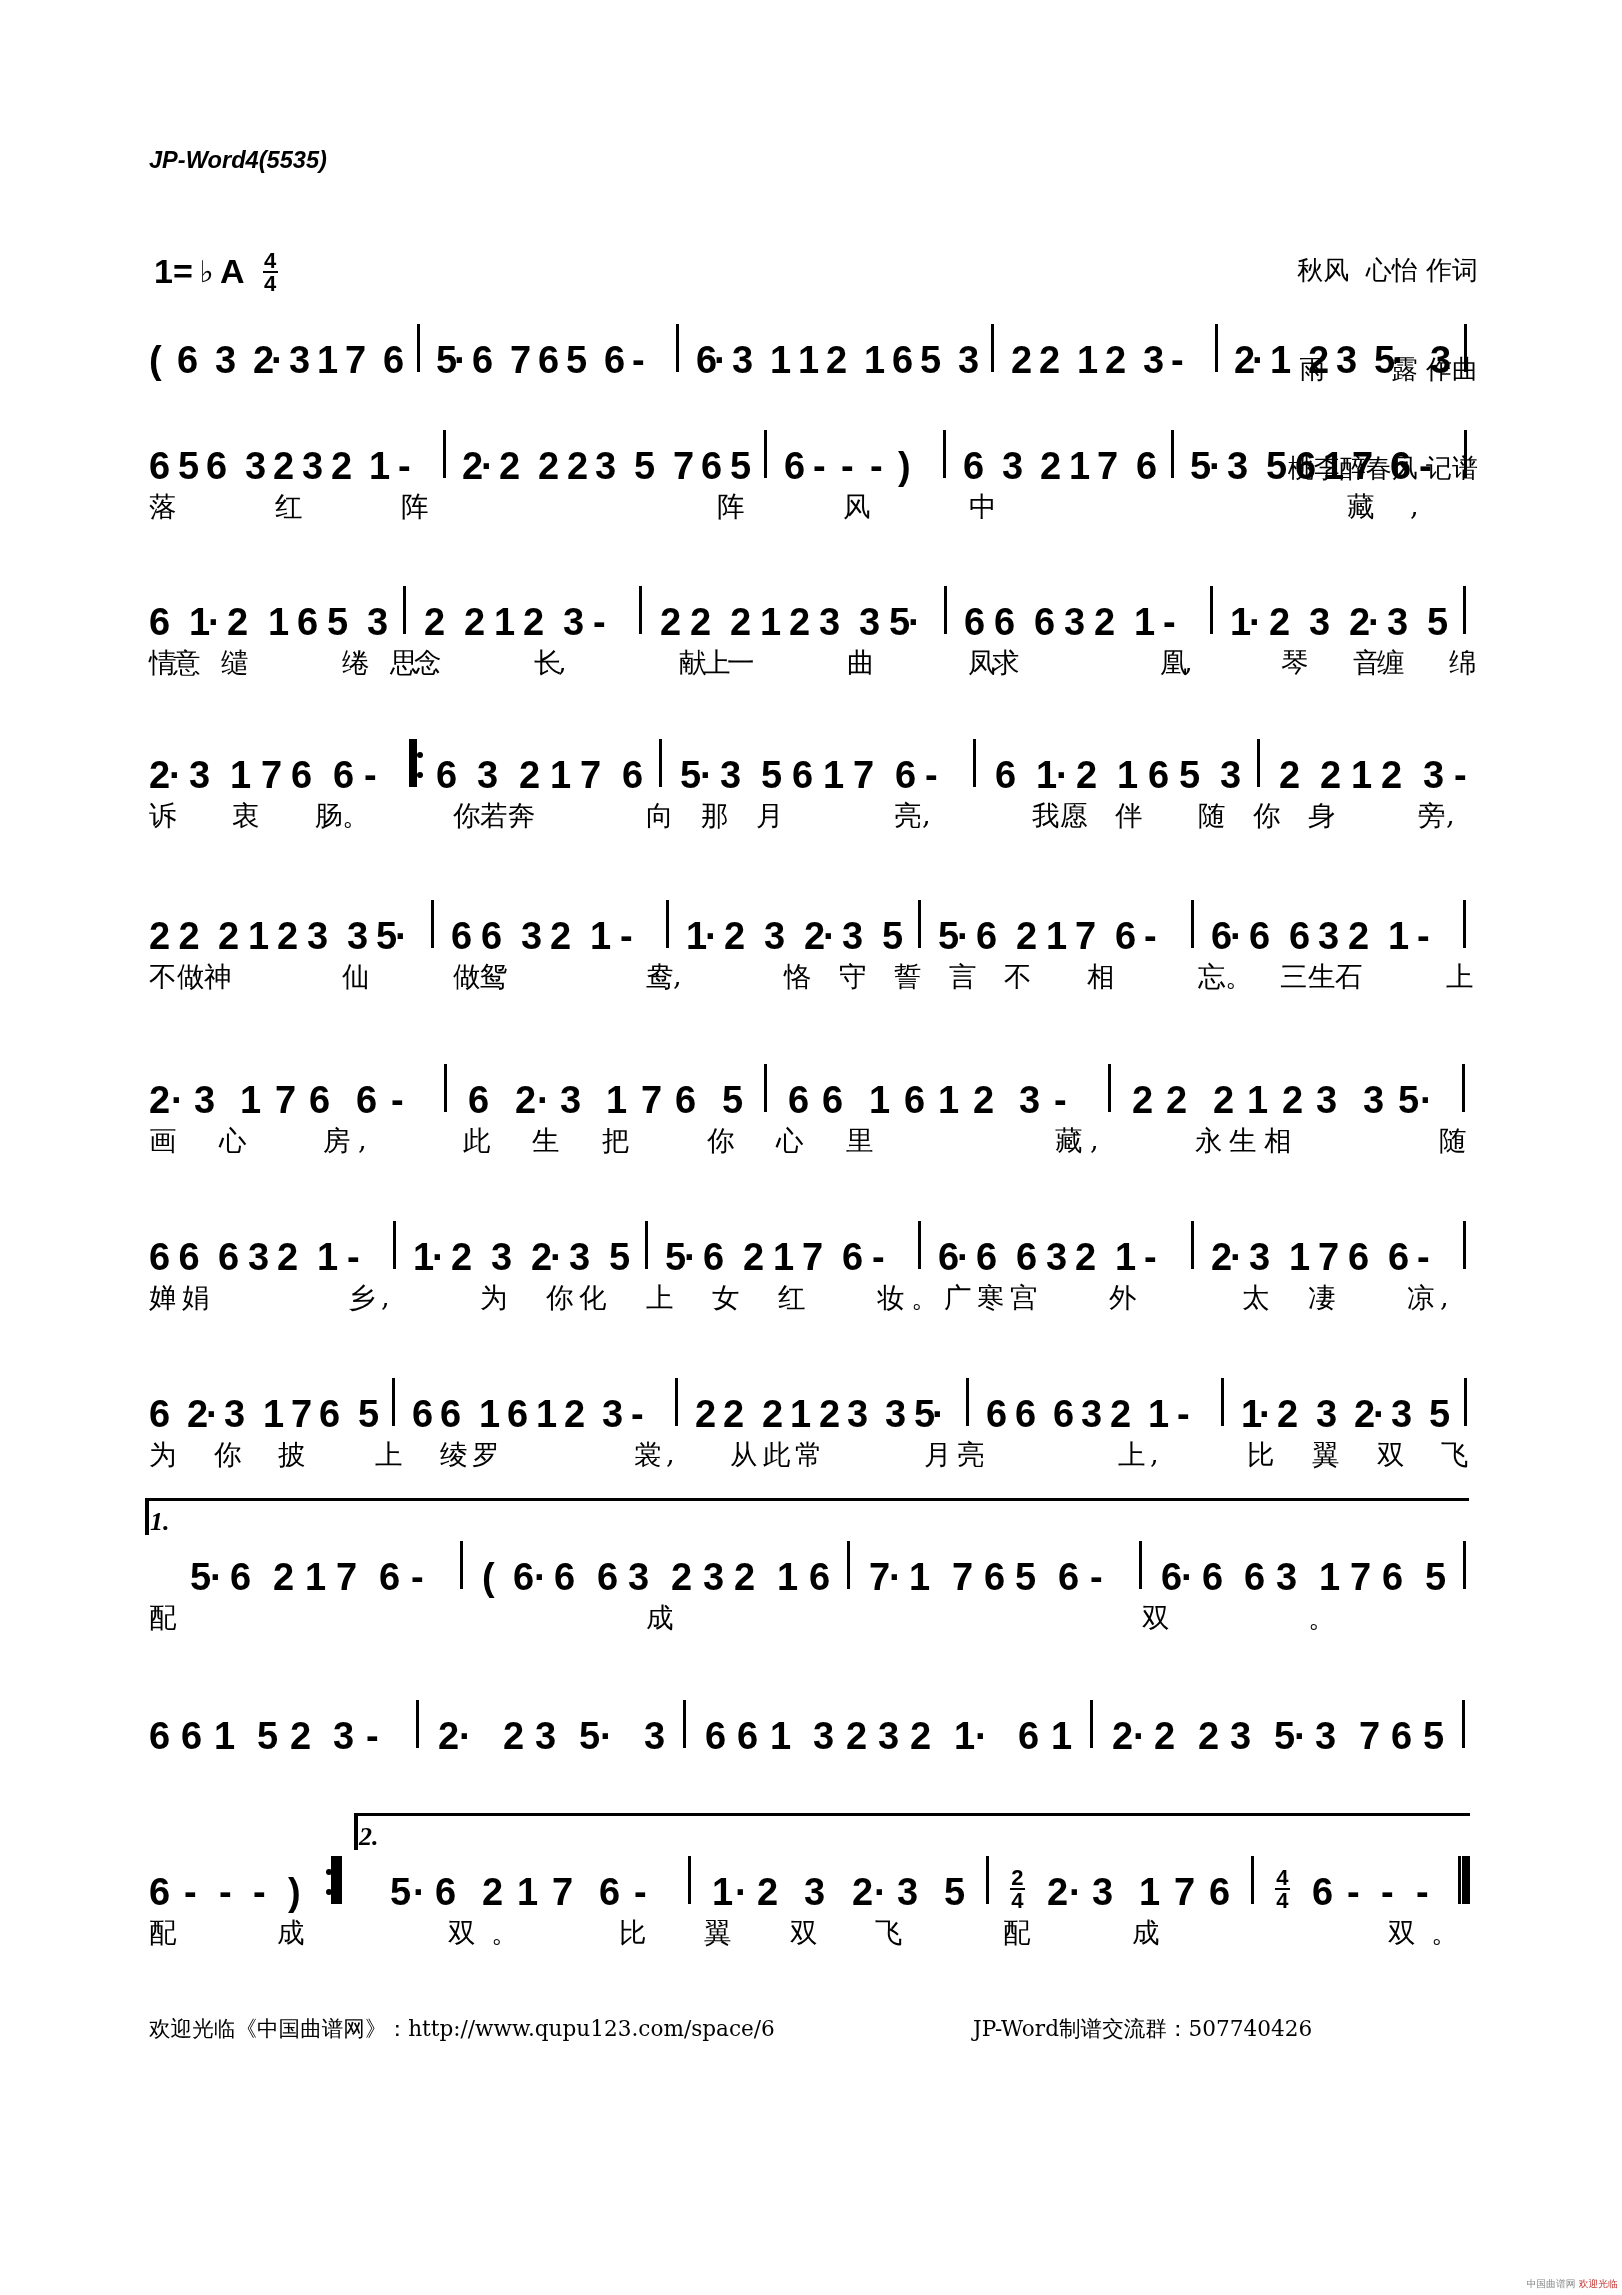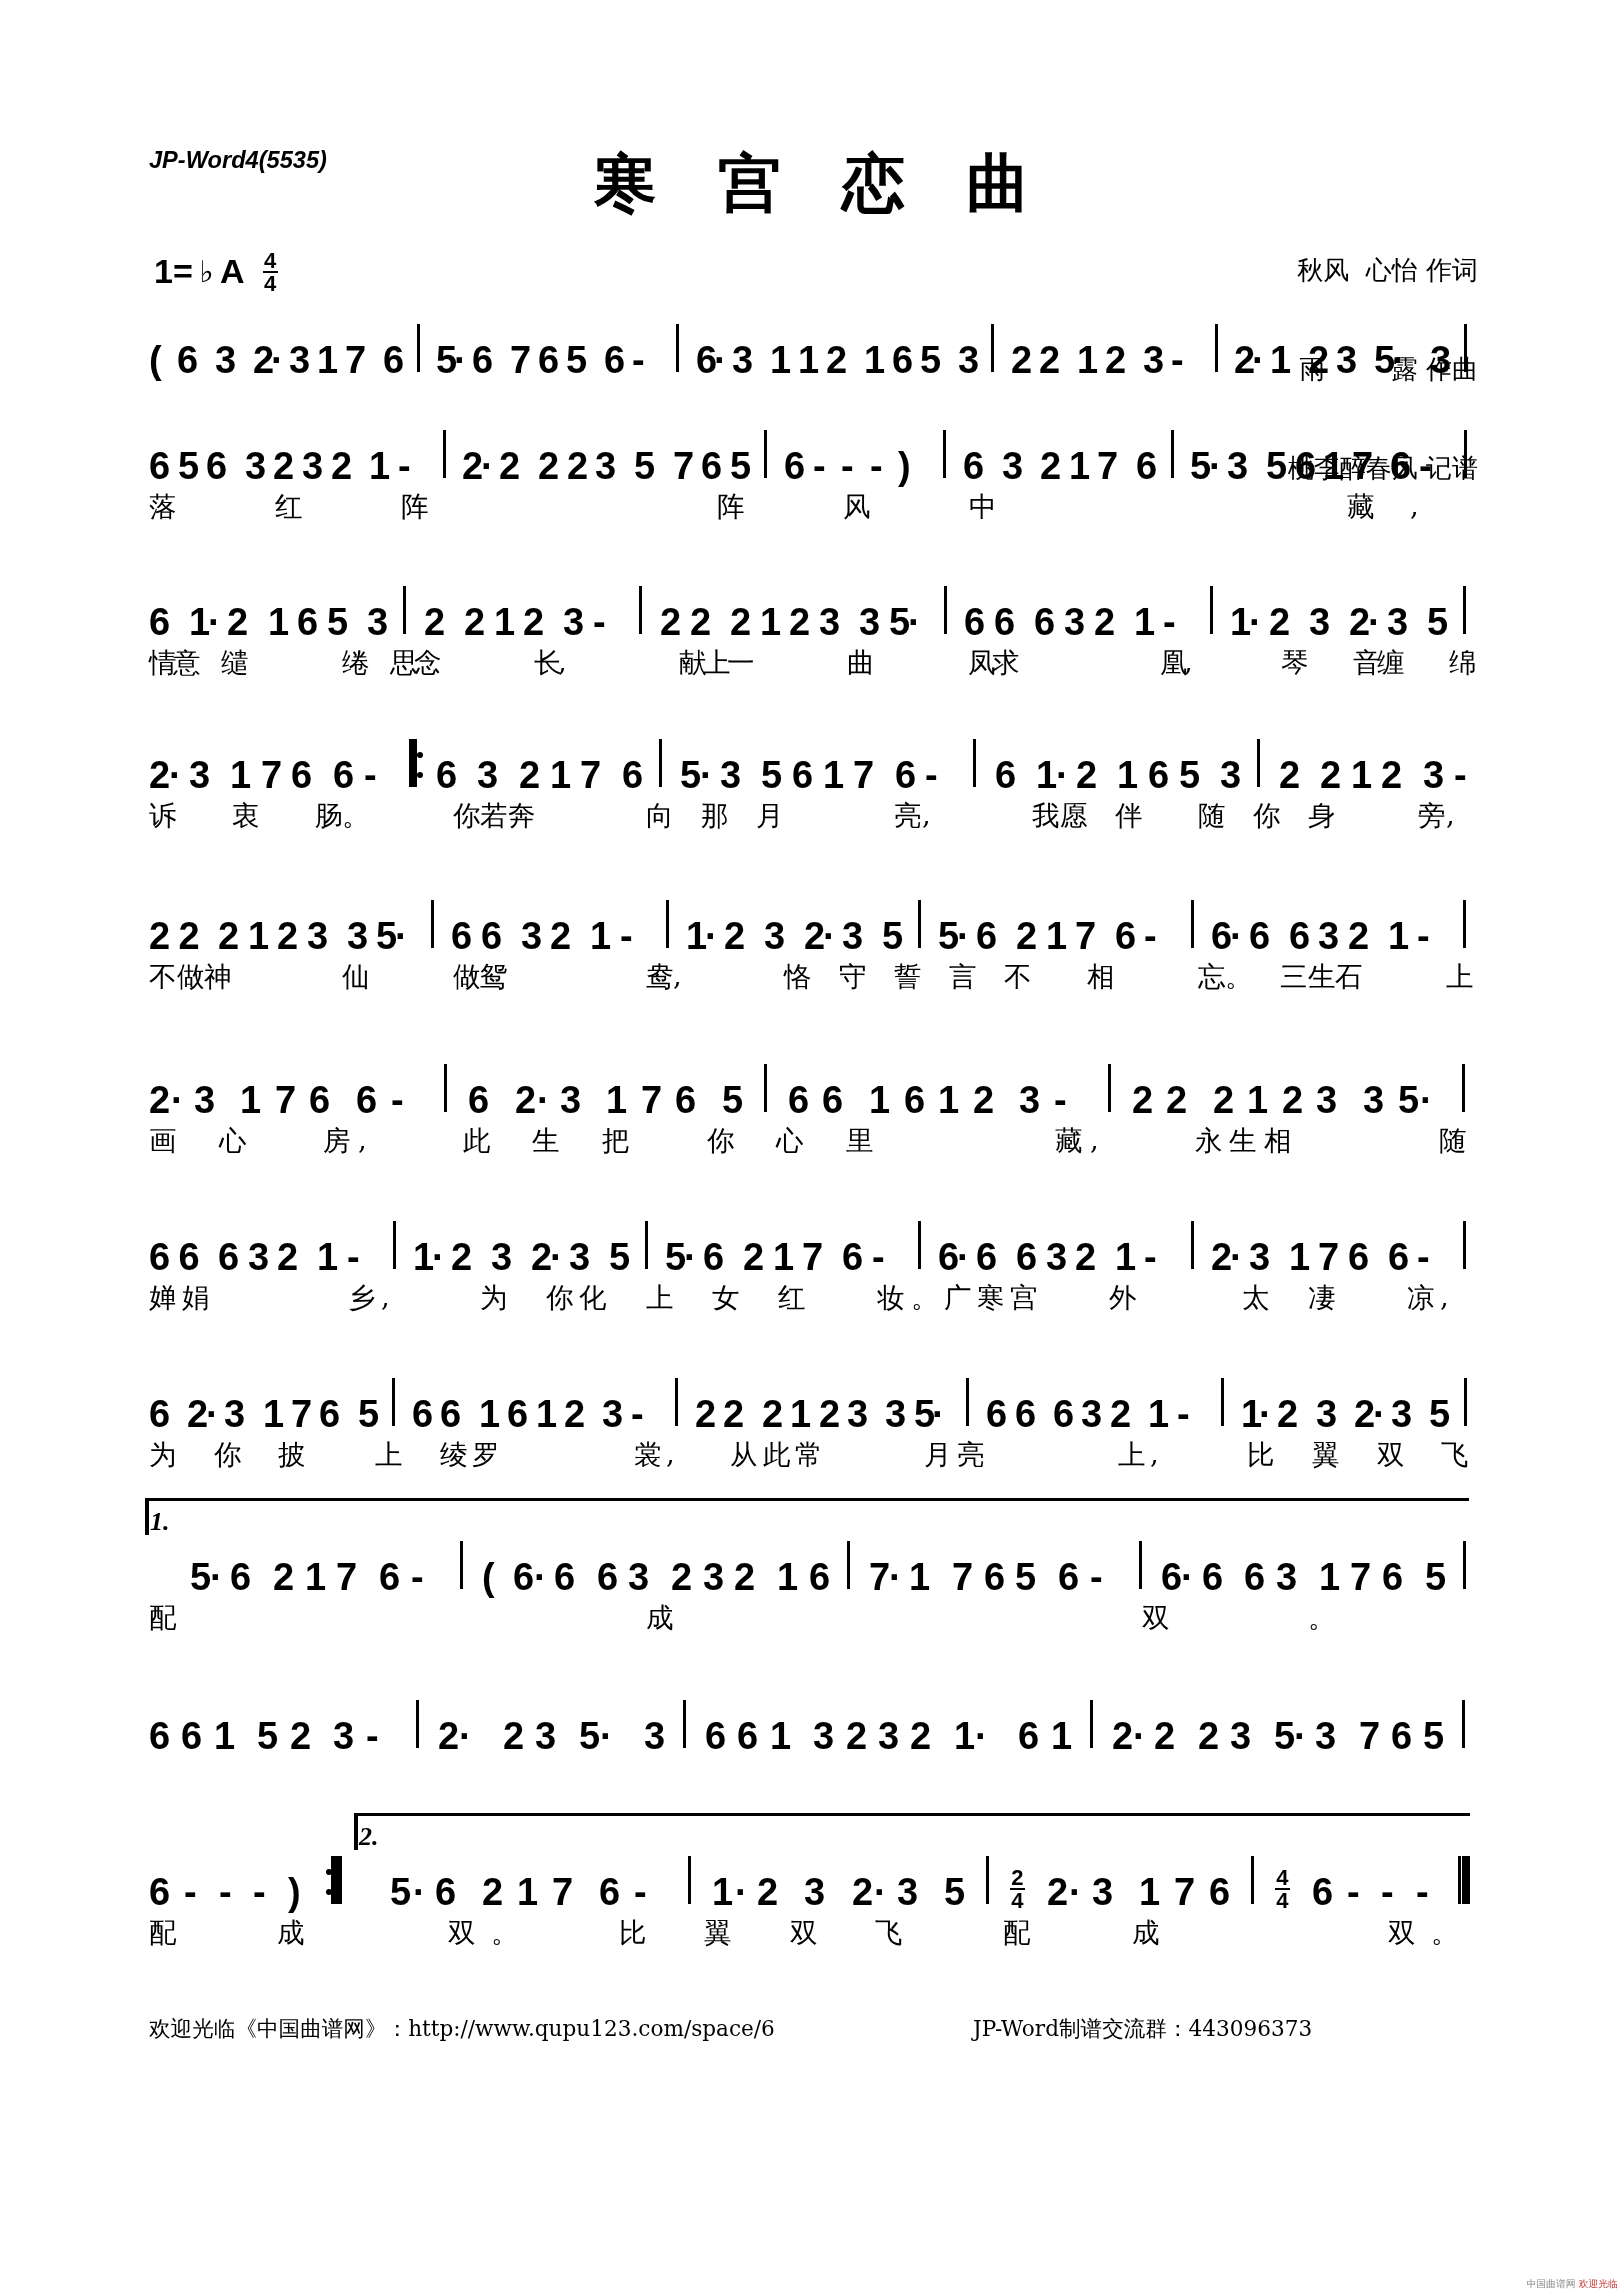--- a/index.html
+++ b/index.html
@@ -103,21 +103,20 @@
   }
   .stamp .red{color:#c0302b;}
 </style>
 </head>
 <body>
 
 <div class="page">
 
   <div class="jpword">JP-Word4(5535)</div>
 
-  <div class="title">寒 宫 恋 曲</div>
 
   <div class="credits">
     <div>秋风  心怡 作词</div>
     <div>雨        露 作曲</div>
     <div>桃李醉春风 记谱</div>
   </div>
 
   <div class="keysig">
     <span>1=</span>
       <span class="flat">♭</span>
@@ -811,21 +810,21 @@
           <div class="ly" style="left: 1282px;">。</div>
         </div>
       </div>
     </div>
 
   <div class="footer">
     <div class="col colL">
       <div>欢迎光临《中国曲谱网》：http://www.qupu123.com/space/6</div>
     </div>
     <div class="col colR">
-      <div>JP-Word制谱交流群：443096373</div>
+      <div>JP-Word制谱交流群：507740426</div>
     </div>
   </div>
 
   <div class="stamp">
     <span>中国曲谱网</span>
     <span class="red">欢迎光临</span>
   </div>
 
 </div>
 

